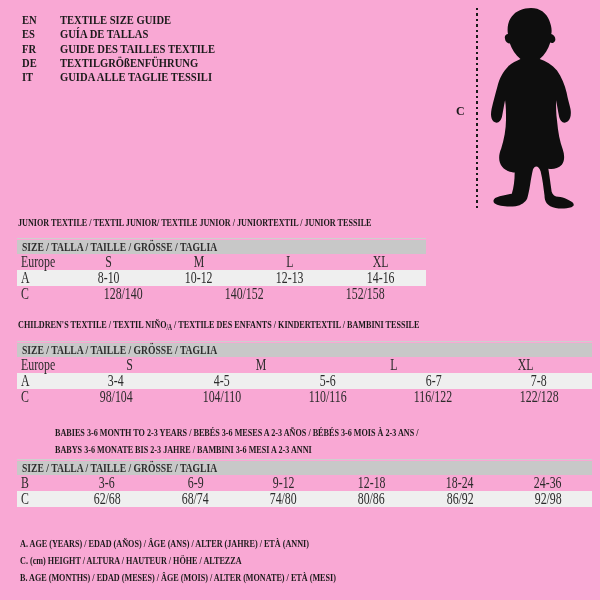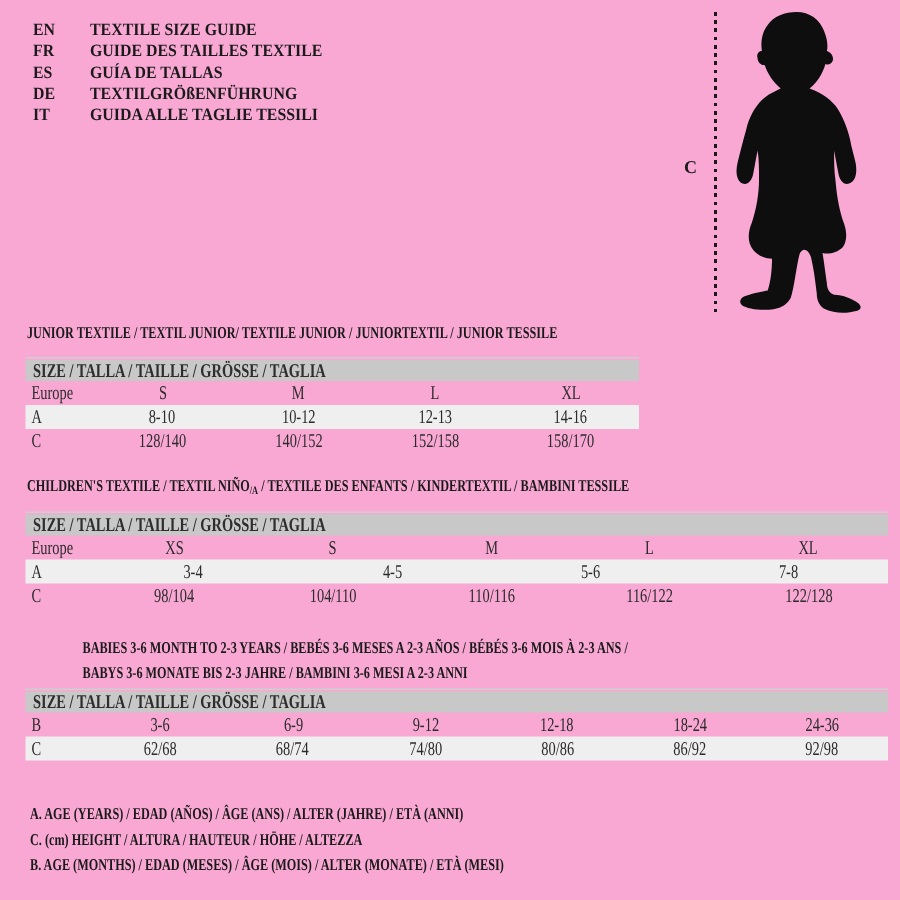--- a/index.html
+++ b/index.html
@@ -21,44 +21,44 @@
   .baby-svg{position:absolute;left:487px;top:7px;}
 
   
   .tbl-title{position:absolute;font-size:11px;font-weight:700;line-height:12px;}
   .tbl-title2{line-height:17px;margin-left:37px;}
   .sub{font-size:7.5px;vertical-align:-2px;}
   .size-table{position:absolute;}
   .topline{height:1px;background:var(--line,#cfcfcf);margin-bottom:1px;}
   .hbar{height:14px;line-height:14px;background:var(--bar,#c8c8c8);
         font-size:13px;font-weight:700;padding-left:5px;color:#2e2e2e;}
-  .trow{display:flex;height:16px;line-height:16px;font-size:13px;color:#2b2b2b;}
+  .trow{display:flex;height:16px;line-height:16px;font-size:16px;color:#2b2b2b;}
   .trow.shaded{background:var(--shade,#efefef);}
   .tlabel{width:42px;padding-left:4px;}
   .tcell{flex:1;text-align:center;}
 
   .footnotes{position:absolute;left:20px;top:535px;font-size:11px;font-weight:700;line-height:17.2px;}
 </style>
 </head>
 <body>
 
 <div class="page">
 
   <div class="lang-block">
     <div class="lang-row">
       <div class="lang-code"><span class="cl">EN</span></div>
       <div><span class="cl">TEXTILE SIZE GUIDE</span></div>
     </div>
     <div class="lang-row">
+      <div class="lang-code"><span class="cl">ES</span></div>
+      <div><span class="cl">GUÍA DE TALLAS</span></div>
+    </div>
+    <div class="lang-row">
       <div class="lang-code"><span class="cl">FR</span></div>
       <div><span class="cl">GUIDE DES TAILLES TEXTILE</span></div>
-    </div>
-    <div class="lang-row">
-      <div class="lang-code"><span class="cl">ES</span></div>
-      <div><span class="cl">GUÍA DE TALLAS</span></div>
     </div>
     <div class="lang-row">
       <div class="lang-code"><span class="cl">DE</span></div>
       <div><span class="cl">TEXTILGRÖßENFÜHRUNG</span></div>
     </div>
     <div class="lang-row">
       <div class="lang-code"><span class="cl">IT</span></div>
       <div><span class="cl">GUIDA ALLE TAGLIE TESSILI</span></div>
     </div>
   </div>
@@ -107,45 +107,44 @@
           <div class="tcell"><span class="cxc">8-10</span></div>
           <div class="tcell"><span class="cxc">10-12</span></div>
           <div class="tcell"><span class="cxc">12-13</span></div>
           <div class="tcell"><span class="cxc">14-16</span></div>
         </div>
         <div class="trow">
           <div class="tlabel"><span class="cx">C</span></div>
           <div class="tcell"><span class="cxc">128/140</span></div>
           <div class="tcell"><span class="cxc">140/152</span></div>
           <div class="tcell"><span class="cxc">152/158</span></div>
-          <div class="tcell"><span class="cxc">158/170</span></div>
         </div>
       </div>
   </div>
 
   <div class="tbl-title" style="left:18px;top:318px;">
     <span class="cx"><span>CHILDREN'S TEXTILE / TEXTIL NIÑO</span><span class="sub">/A</span><span> / TEXTILE DES ENFANTS / KINDERTEXTIL / BAMBINI TESSILE</span></span>
   </div>
   <div class="size-table" style="left:17px;top:341px;width:575px;">
     <div class="topline"></div>
     <div class="hbar"><span class="cx">SIZE / TALLA / TAILLE / GRÖSSE / TAGLIA</span></div>
     <div>
         <div class="trow">
           <div class="tlabel"><span class="cx">Europe</span></div>
-          <div class="tcell"><span class="cxc">XS</span></div>
           <div class="tcell"><span class="cxc">S</span></div>
           <div class="tcell"><span class="cxc">M</span></div>
           <div class="tcell"><span class="cxc">L</span></div>
           <div class="tcell"><span class="cxc">XL</span></div>
         </div>
         <div class="trow shaded">
           <div class="tlabel"><span class="cx">A</span></div>
           <div class="tcell"><span class="cxc">3-4</span></div>
           <div class="tcell"><span class="cxc">4-5</span></div>
           <div class="tcell"><span class="cxc">5-6</span></div>
+          <div class="tcell"><span class="cxc">6-7</span></div>
           <div class="tcell"><span class="cxc">7-8</span></div>
         </div>
         <div class="trow">
           <div class="tlabel"><span class="cx">C</span></div>
           <div class="tcell"><span class="cxc">98/104</span></div>
           <div class="tcell"><span class="cxc">104/110</span></div>
           <div class="tcell"><span class="cxc">110/116</span></div>
           <div class="tcell"><span class="cxc">116/122</span></div>
           <div class="tcell"><span class="cxc">122/128</span></div>
         </div>

